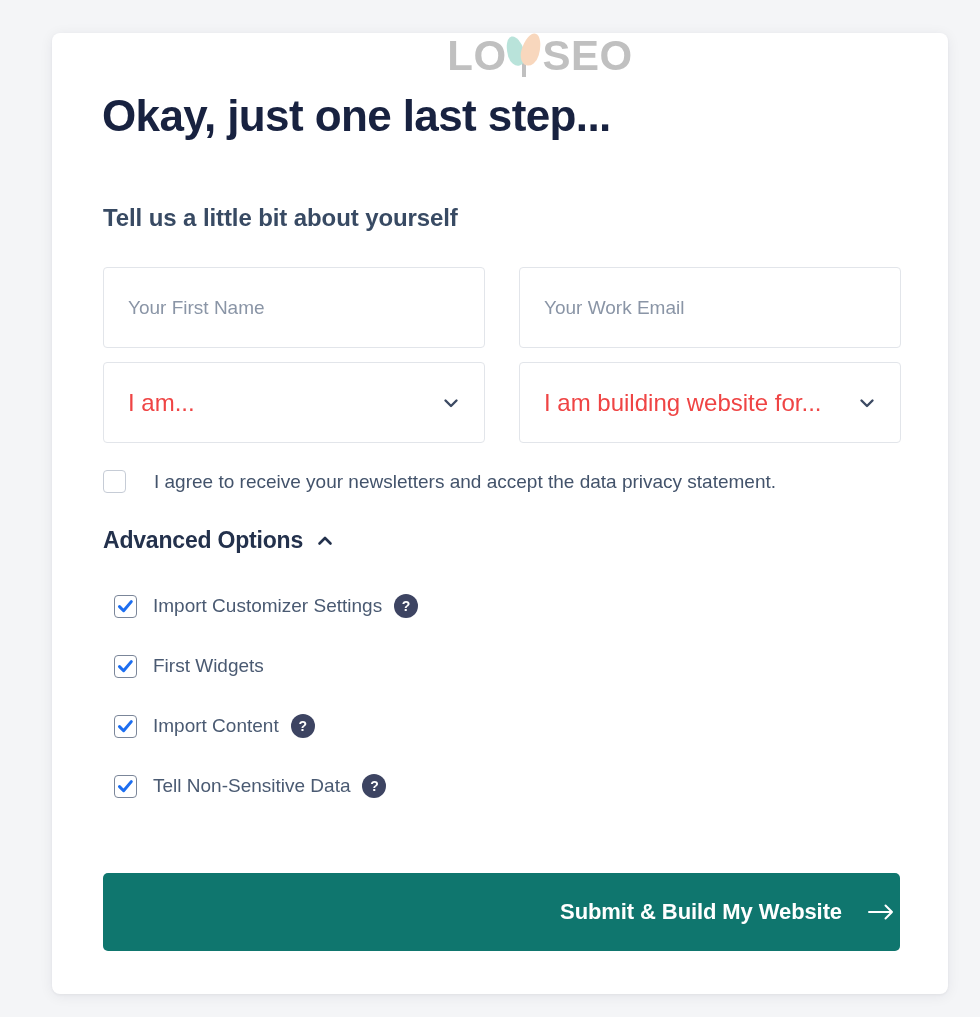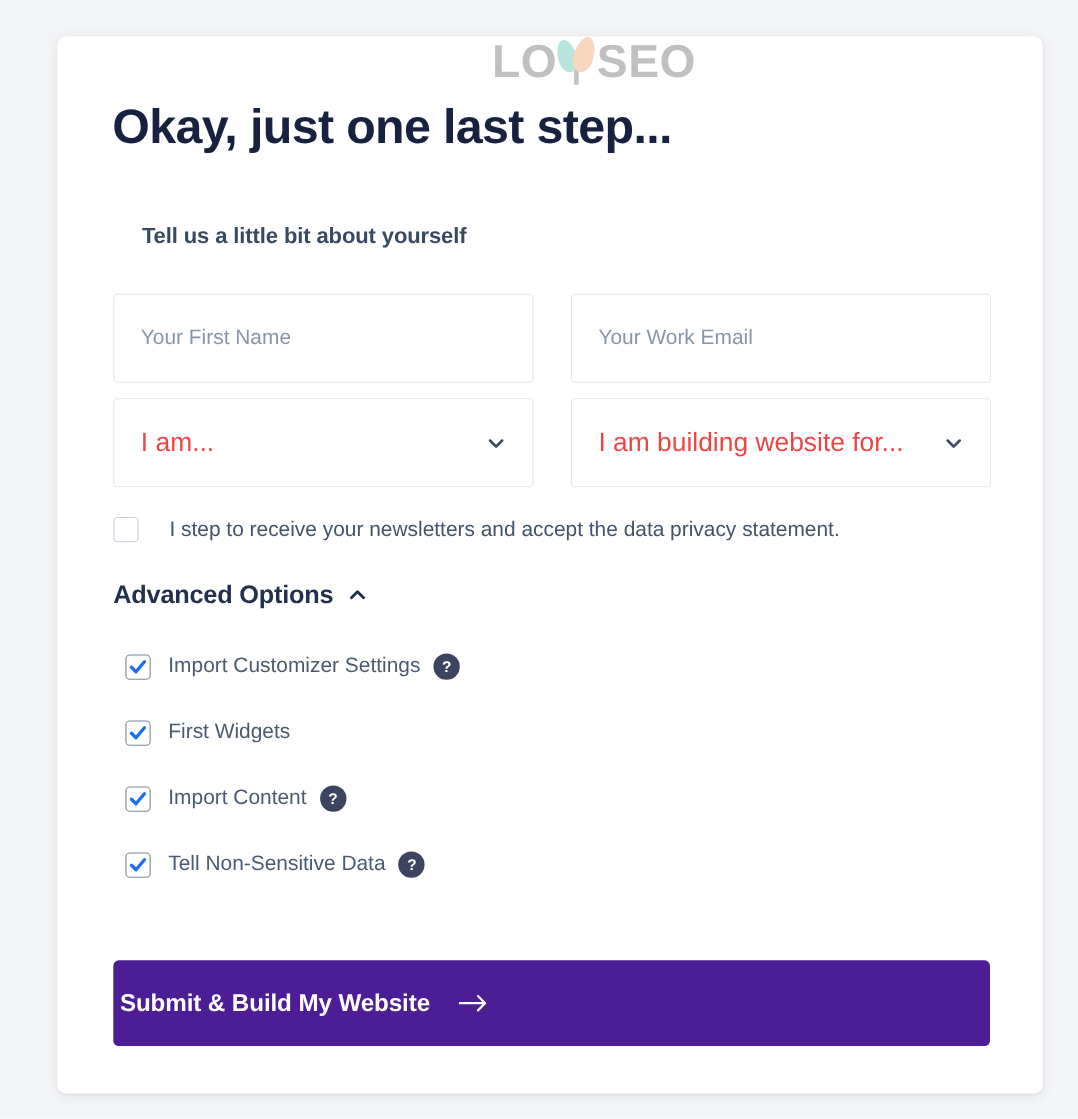--- a/index.html
+++ b/index.html
@@ -110,26 +110,25 @@
     font-weight: bold;
     color: #182240;
     letter-spacing: -0.6px;
     white-space: nowrap;
   }
 
   .subtitle {
     position: absolute;
     left: 1px;
     top: 171px;
-    font-size: 20px;
+    font-size: 24px;
     font-weight: bold;
     color: #384a63;
     letter-spacing: -0.1px;
     white-space: nowrap;
-    margin-left: 26px;
   }
 
   .form-grid {
     position: absolute;
     left: 1px;
     top: 234px;
     width: 798px;
   }
   .form-row {
     display: flex;
@@ -287,31 +286,31 @@
     line-height: 1;
   }
 
   
   .submit-btn {
     position: absolute;
     left: 1px;
     top: 840px;
     width: 797px;
     height: 78px;
-    background: #4c1d95;
+    background: #0f766e;
     border: 0;
     border-radius: 5px;
     color: #ffffff;
     font-family: "Liberation Sans", sans-serif;
     font-size: 22px;
     font-weight: bold;
     letter-spacing: -0.1px;
     display: flex;
     align-items: center;
-    justify-content: flex-start;
+    justify-content: flex-end;
     cursor: pointer;
   }
   .submit-arrow {
     margin-left: 26px;
     width: 26px;
     height: 18px;
   }
   .submit-arrow path {
     stroke: #ffffff;
     stroke-width: 2;
@@ -364,21 +363,21 @@
             <span class="select-value">I am building website for...</span>
             <svg class="chevron" viewBox="0 0 18 18">
               <path d="M3.5 6.5 L9 12 L14.5 6.5"></path>
             </svg>
           </div>
         </div>
       </div>
 
       <div class="agree-row">
         <span class="cb"></span>
-        <span class="agree-label">I step to receive your newsletters and accept the data privacy statement.</span>
+        <span class="agree-label">I agree to receive your newsletters and accept the data privacy statement.</span>
       </div>
 
       <div class="advanced-toggle">
         <span class="advanced-label">Advanced Options</span>
         <svg class="advanced-chevron" viewBox="0 0 18 18">
           <path d="M3.5 11.5 L9 6 L14.5 11.5"></path>
         </svg>
       </div>
 
       <div class="options">

